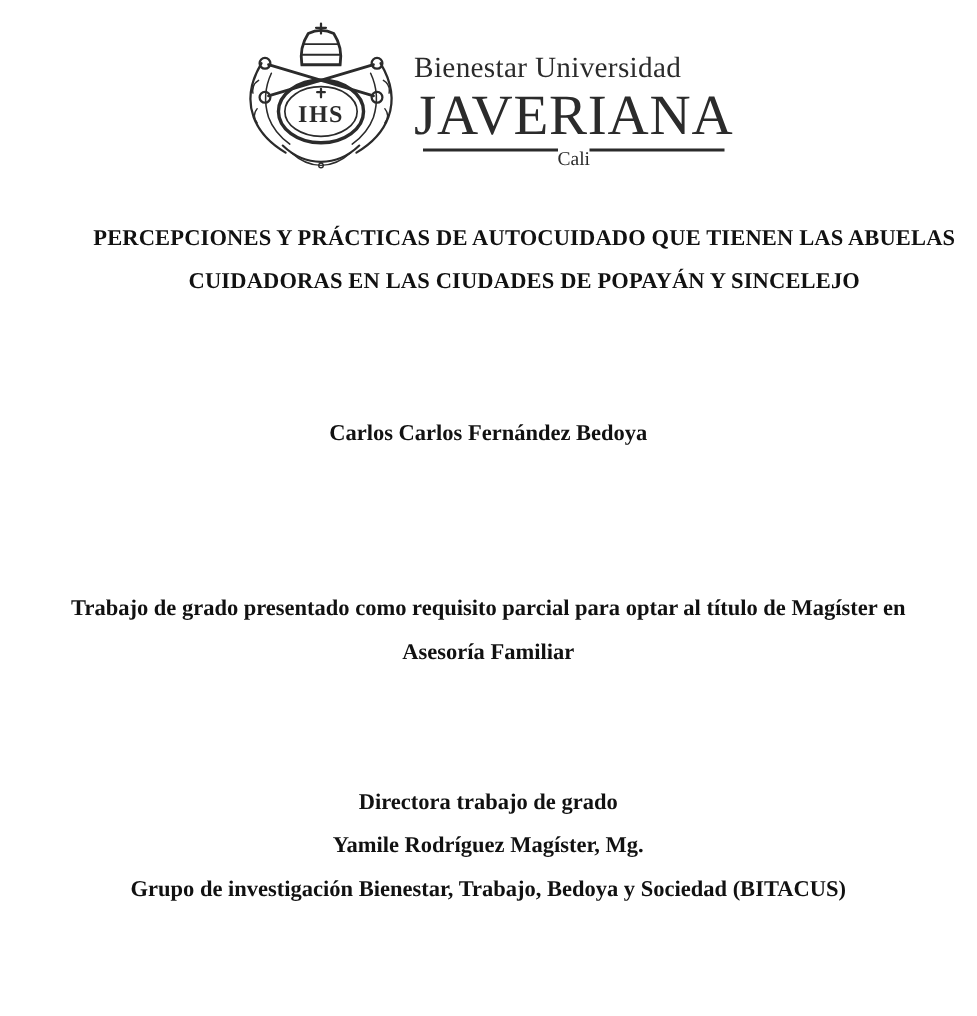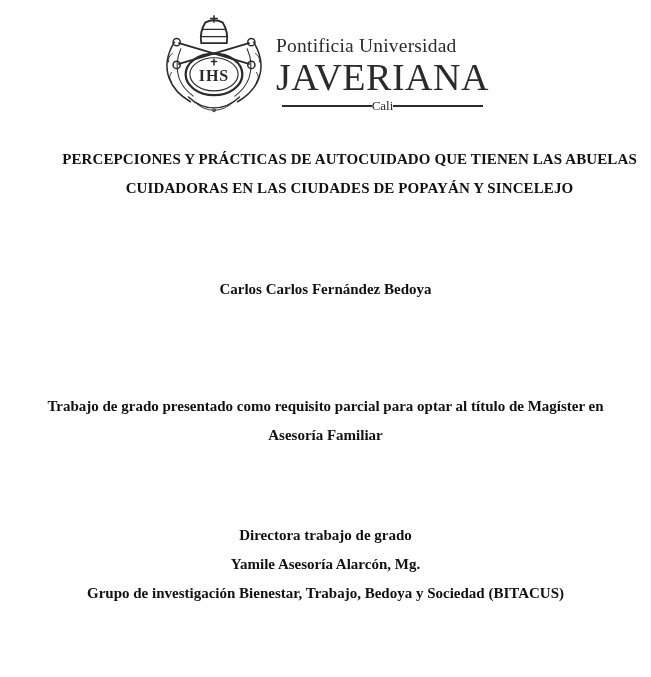--- a/index.html
+++ b/index.html
@@ -42,21 +42,20 @@
   }
   .wm-line2 {
     font-size: 38px;
     line-height: 1.0;
     letter-spacing: 0.5px;
     margin-top: 1px;
     white-space: nowrap;
   }
   .wm-line3 {
     display: flex;
-    align-items: center;
     gap: 0;
     margin-top: 3px;
     padding: 0 6px;
   }
   .wm-rule {
     flex: 1 1 auto;
     height: 2px;
     background: #2b2b2b;
   }
   .wm-cali {
@@ -113,21 +112,21 @@
         <path d="M55 48 v6 M52.3 50.4 h5.4" stroke-width="1.6"></path>
 
         <path d="M28 88 Q40 99.5 55 99.5 Q70 99.5 82 88" stroke-width="1.5"></path>
         <path d="M34 93 Q44 102 55 102 Q66 102 76 93" stroke-width="1"></path>
         <circle cx="55" cy="102" r="1.6" stroke-width="1"></circle>
       </g>
       <text x="55" y="71.5" text-anchor="middle" font-size="17" font-weight="bold" font-family="Liberation Serif, DejaVu Serif, serif" letter-spacing="1" fill="#2b2b2b">IHS</text>
     </svg>
 
     <div class="wordmark">
-      <div class="wm-line1">Pontificia Universidad</div>
+      <div class="wm-line1">Bienestar Universidad</div>
       <div class="wm-line2">JAVERIANA</div>
       <div class="wm-line3">
         <span class="wm-rule"></span>
         <span class="wm-cali">Cali</span>
         <span class="wm-rule"></span>
       </div>
     </div>
   </header>
 
   <main>
@@ -141,18 +140,18 @@
       <div class="line">Carlos Carlos Fernández Bedoya</div>
     </div>
 
     <div class="block degree-block">
       <div class="line">Trabajo de grado presentado como requisito parcial para optar al título de Magíster en</div>
       <div class="line">Asesoría Familiar</div>
     </div>
 
     <div class="block supervision-block">
       <div class="line">Directora trabajo de grado</div>
-      <div class="line">Yamile Asesoría Alarcón, Mg.</div>
+      <div class="line">Yamile Rodríguez Magíster, Mg.</div>
       <div class="line">Grupo de investigación Bienestar, Trabajo, Bedoya y Sociedad (BITACUS)</div>
     </div>
 
   </main>
 </div>
 
 </body></html>

